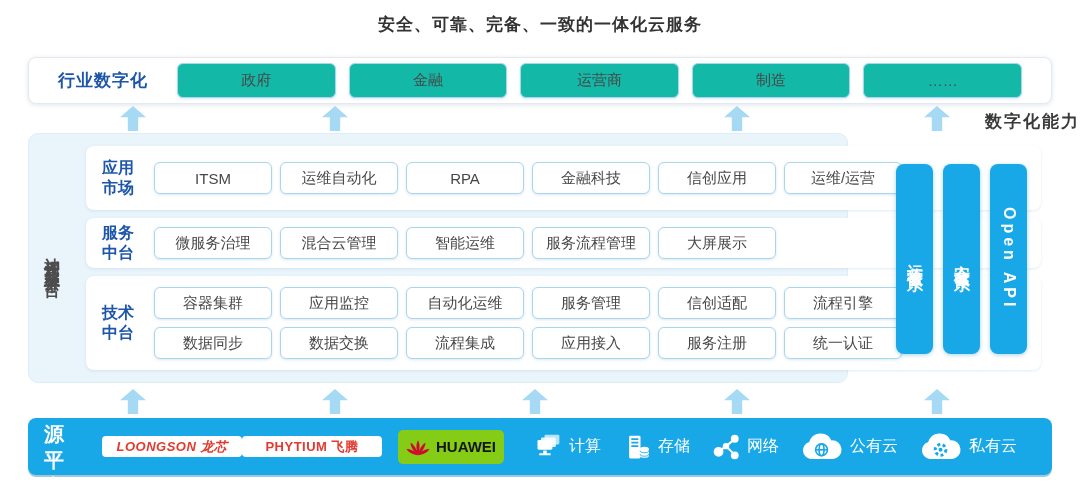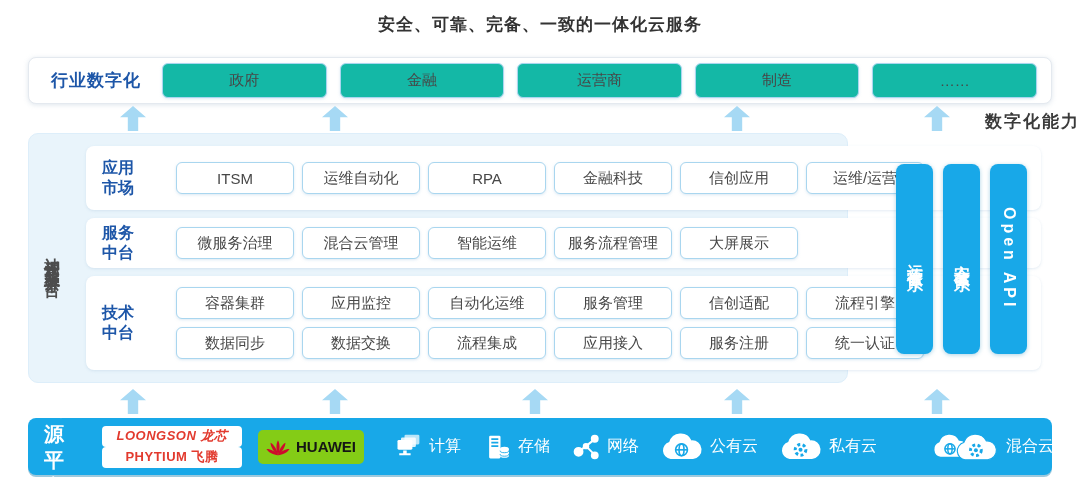--- a/index.html
+++ b/index.html
@@ -6,21 +6,21 @@
   body{font-family:"Liberation Sans","DejaVu Sans",sans-serif;}
   .canvas{position:relative;width:1080px;height:491px;background:#fff;overflow:hidden;}
 
   .title{position:absolute;top:13px;left:0;right:0;text-align:center;
          font-size:17px;font-weight:bold;color:#333;letter-spacing:1px;}
 
   
   .industry-row{position:absolute;left:28px;top:57px;width:1024px;height:47px;
     background:#fff;border:1px solid #e4e9ef;border-radius:8px;
     box-shadow:0 1px 5px rgba(140,165,190,.28);
-    display:flex;align-items:center;padding:0 14px;box-sizing:border-box;gap:13px;text-align:center;}
+    display:flex;align-items:center;padding:0 29px;box-sizing:border-box;gap:13px;}
   .industry-label{font-size:17px;font-weight:bold;color:#1d56a8;flex:none;
     width:106px;letter-spacing:1px;}
   .chip{flex:1;height:33px;border:1px solid #a9d6ef;border-radius:6px;background:#14b8a6;
     display:flex;align-items:center;justify-content:center;font-size:15px;color:#474747;
     box-shadow:0 1px 3px rgba(150,190,220,.35);}
 
   
   .arrow{position:absolute;width:26px;height:25px;background:#a6d9f4;
     clip-path:polygon(50% 0,100% 45%,70% 45%,70% 100%,30% 100%,30% 45%,0 45%);}
   .cap-label{position:absolute;top:110px;left:0;right:0;text-align:right;
@@ -33,39 +33,39 @@
     display:flex;align-items:center;justify-content:center;
     writing-mode:vertical-rl;text-orientation:upright;
     font-size:16px;font-weight:bold;color:#4d4d4d;letter-spacing:3px;}
   .prow{position:absolute;left:57px;width:955px;background:#fff;border-radius:8px;
     display:flex;align-items:center;box-shadow:0 1px 3px rgba(160,190,215,.3);}
   .prow-a{top:12px;height:64px;}
   .prow-b{top:84px;height:50px;}
   .prow-c{top:142px;height:94px;}
   .prow-label{width:42px;margin-left:16px;flex:none;font-size:16px;font-weight:bold;
     color:#1d56a8;line-height:1.25;}
-  .pitems{display:flex;flex-direction:column;gap:8px;margin-left:32px;}
+  .pitems{display:flex;flex-direction:column;gap:8px;margin-left:10px;}
   .pline{display:flex;gap:8px;}
   .pbox{width:118px;height:32px;border:1px solid #a9d6ef;border-radius:6px;background:#fff;
     display:flex;align-items:center;justify-content:center;font-size:15px;color:#474747;
     box-shadow:0 1px 3px rgba(150,190,220,.35);box-sizing:border-box;}
   .pillar{position:absolute;top:30px;width:37px;height:190px;background:#18a8e8;
     border-radius:8px;color:#fff;font-weight:bold;font-size:16px;
     writing-mode:vertical-rl;text-orientation:mixed;letter-spacing:4px;
     display:flex;align-items:center;justify-content:center;
     box-shadow:0 1px 4px rgba(20,130,180,.35);}
   .pillar-0{left:867px;} .pillar-1{left:914px;} .pillar-2{left:961px;}
 
   
   .resource-bar{position:absolute;left:28px;top:418px;width:1024px;height:57px;
     background:#18a8e8;border-radius:8px;display:flex;align-items:center;
     padding:0 16px;box-sizing:border-box;box-shadow:0 2px 0 rgba(10,120,170,.4);}
   .res-label{width:40px;flex:none;font-size:20px;font-weight:bold;color:#fff;
     line-height:1.3;margin-right:18px;letter-spacing:1px;}
-  .vendor-stack{display:flex;flex-direction:column;margin-right:16px;flex:none;}
+  .vendor-stack{display:flex;flex-direction:row;margin-right:16px;flex:none;}
   .vendor-pill{width:140px;height:21px;background:#fff;border-radius:4px;
     display:flex;align-items:center;justify-content:center;
     color:#e23a2e;font-weight:bold;font-size:13px;letter-spacing:.5px;}
   .vendor-pill.loongson{font-style:italic;}
   .huawei-pill{width:106px;height:34px;background:#84cc16;border-radius:5px;flex:none;
     display:flex;align-items:center;justify-content:center;gap:6px;
     font-weight:bold;font-size:15px;color:#151515;margin-right:8px;}
   .res-item{display:flex;align-items:center;gap:7px;color:#fff;font-size:16px;
     margin-left:22px;flex:none;}
   .res-item.hybrid{margin-left:56px;}

